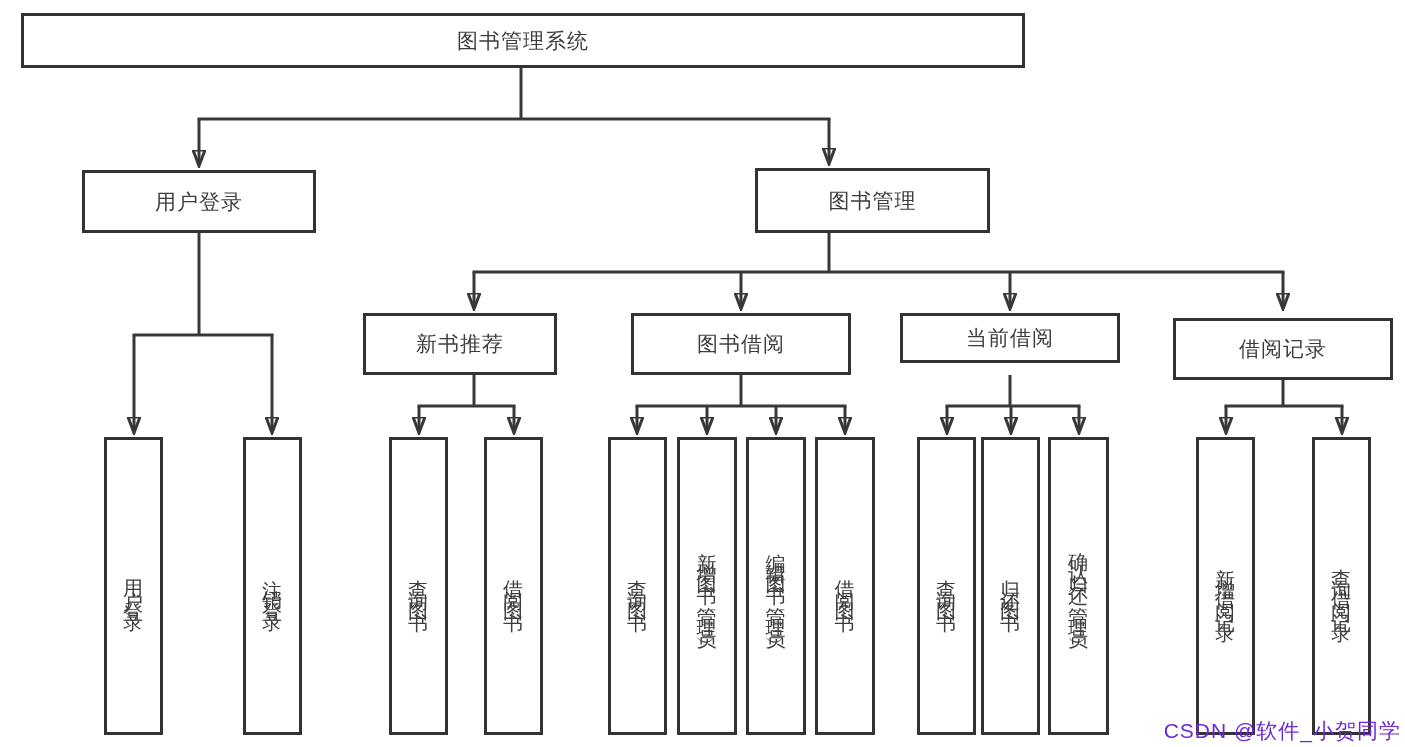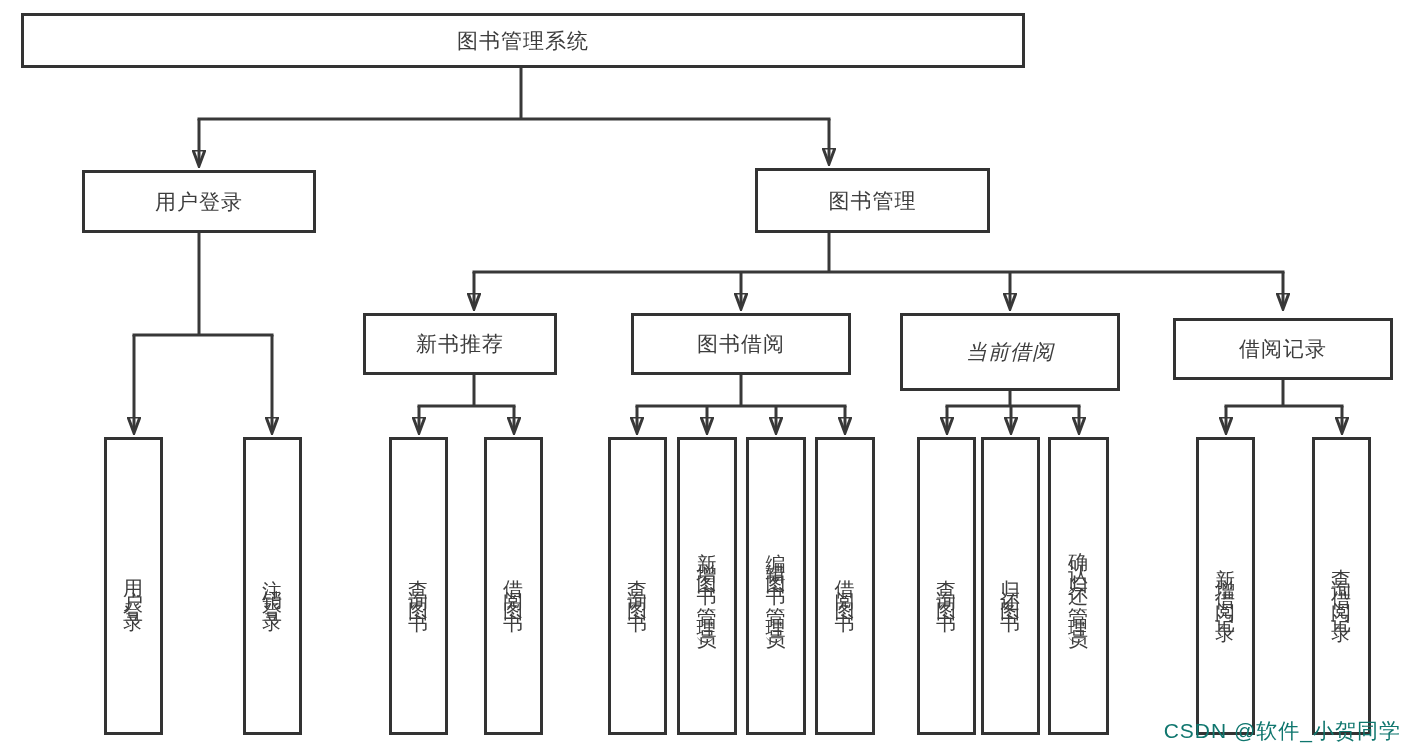--- a/index.html
+++ b/index.html
@@ -14,21 +14,21 @@
     display:flex;align-items:center;justify-content:center;
     color:#3d3d3d;
   }
   .h-box{font-size:21px;letter-spacing:1px;white-space:nowrap;}
   .v-box{
     writing-mode:vertical-rl;text-orientation:mixed;
     font-size:20px;letter-spacing:11px;line-height:1;
   }
   .watermark{
     position:absolute;right:4px;bottom:2px;
-    font-size:21px;color:#0f766e;letter-spacing:1px;white-space:nowrap;z-index:5;
+    font-size:21px;color:#6d28d9;letter-spacing:1px;white-space:nowrap;z-index:5;
   }
 </style>
 </head>
 <body>
 
 <div class="canvas">
 
   <svg class="wires" width="1405" height="747" viewBox="0 0 1405 747">
     <defs>
       <marker id="arrow" markerUnits="userSpaceOnUse" markerWidth="18" markerHeight="14" refX="14" refY="7" orient="auto">
@@ -91,21 +91,21 @@
     </g>
   </svg>
 
   <div class="box h-box" style="left:21px;top:13px;width:1004px;height:55px;">图书管理系统</div>
 
   <div class="box h-box" style="left:82px;top:170px;width:234px;height:63px;">用户登录</div>
   <div class="box h-box" style="left:712px;top:168px;width:235px;height:65px;margin-left:43px;">图书管理</div>
 
   <div class="box h-box" style="left:363px;top:313px;width:194px;height:62px;">新书推荐</div>
   <div class="box h-box" style="left:631px;top:313px;width:220px;height:62px;">图书借阅</div>
-  <div class="box h-box" style="left:900px;top:313px;width:220px;height:78px;font-style:italic;">当前借阅</div>
+  <div class="box h-box" style="left:900px;top:313px;width:220px;height:50px;">当前借阅</div>
   <div class="box h-box" style="left:1173px;top:318px;width:220px;height:62px;">借阅记录</div>
 
   <div class="box v-box" style="left:104px;top:437px;width:59px;height:298px;">用户登录</div>
   <div class="box v-box" style="left:243px;top:437px;width:59px;height:298px;">注销登录</div>
 
   <div class="box v-box" style="left:389px;top:437px;width:59px;height:298px;">查询图书</div>
   <div class="box v-box" style="left:484px;top:437px;width:59px;height:298px;">借阅图书</div>
 
   <div class="box v-box" style="left:608px;top:437px;width:59px;height:298px;">查询图书</div>
   <div class="box v-box" style="left:677px;top:437px;width:60px;height:298px;">新增图书（管理员）</div>

